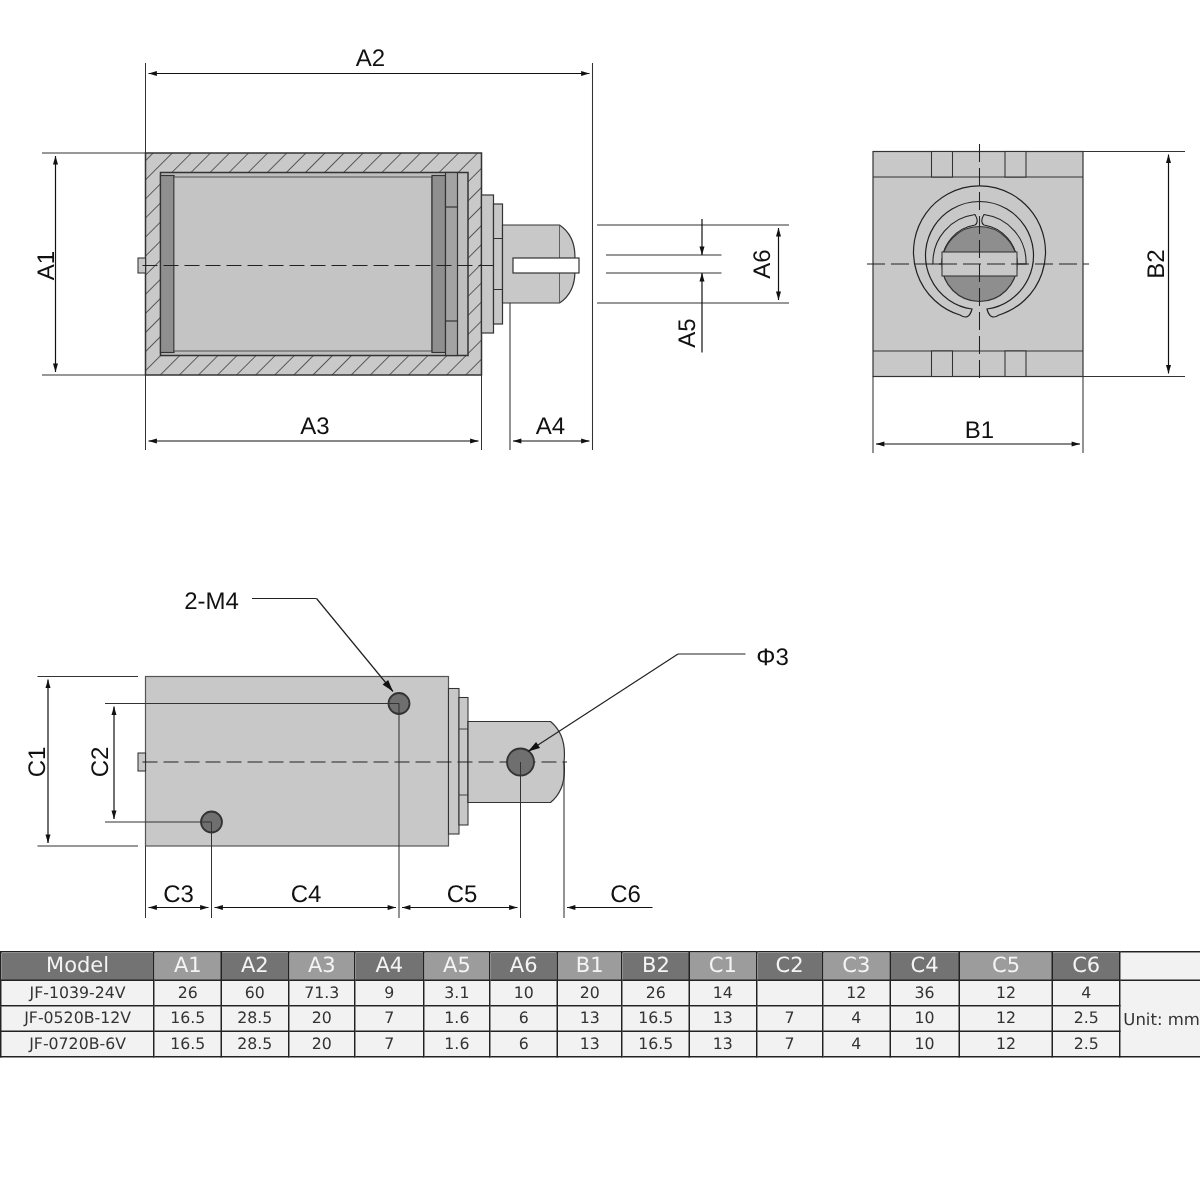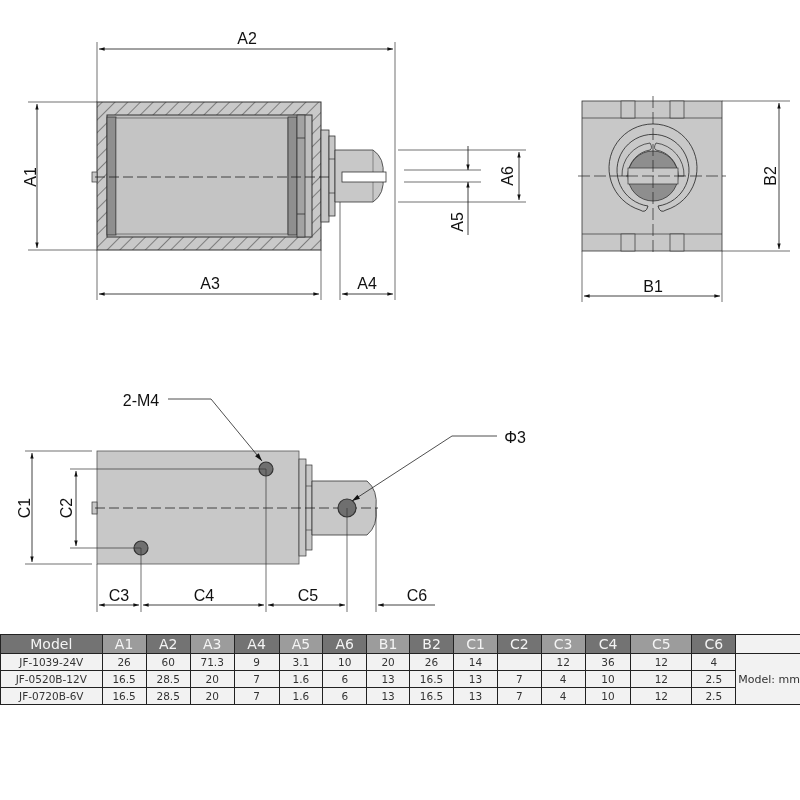--- a/index.html
+++ b/index.html
@@ -226,21 +226,21 @@
       <td>3.1</td>
       <td>10</td>
       <td>20</td>
       <td>26</td>
       <td>14</td>
       <td></td>
       <td>12</td>
       <td>36</td>
       <td>12</td>
       <td>4</td>
-      <td class="unit" rowspan="3">Model: mm</td>
+      <td class="unit" rowspan="3">Unit: mm</td>
     </tr>
     <tr>
       <td>JF-0520B-12V</td>
       <td>16.5</td>
       <td>28.5</td>
       <td>20</td>
       <td>7</td>
       <td>1.6</td>
       <td>6</td>
       <td>13</td>

